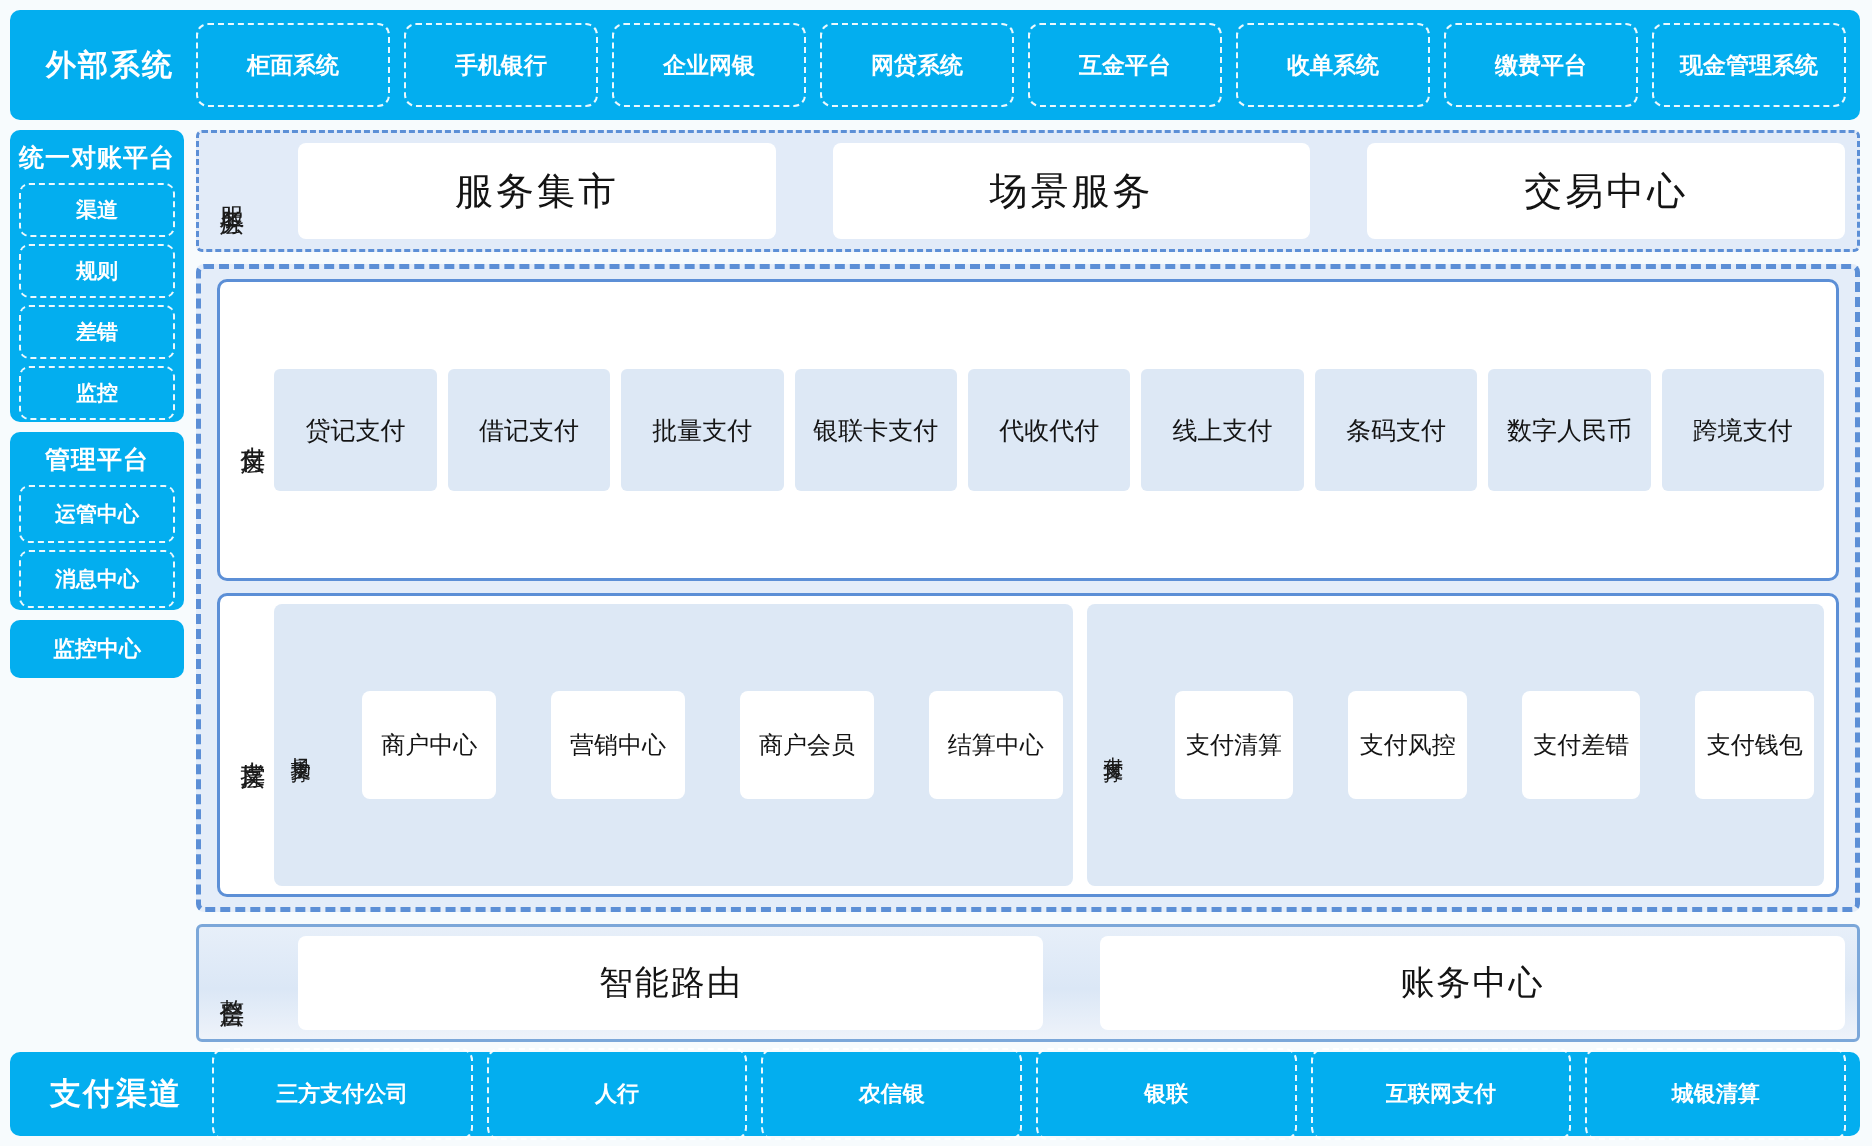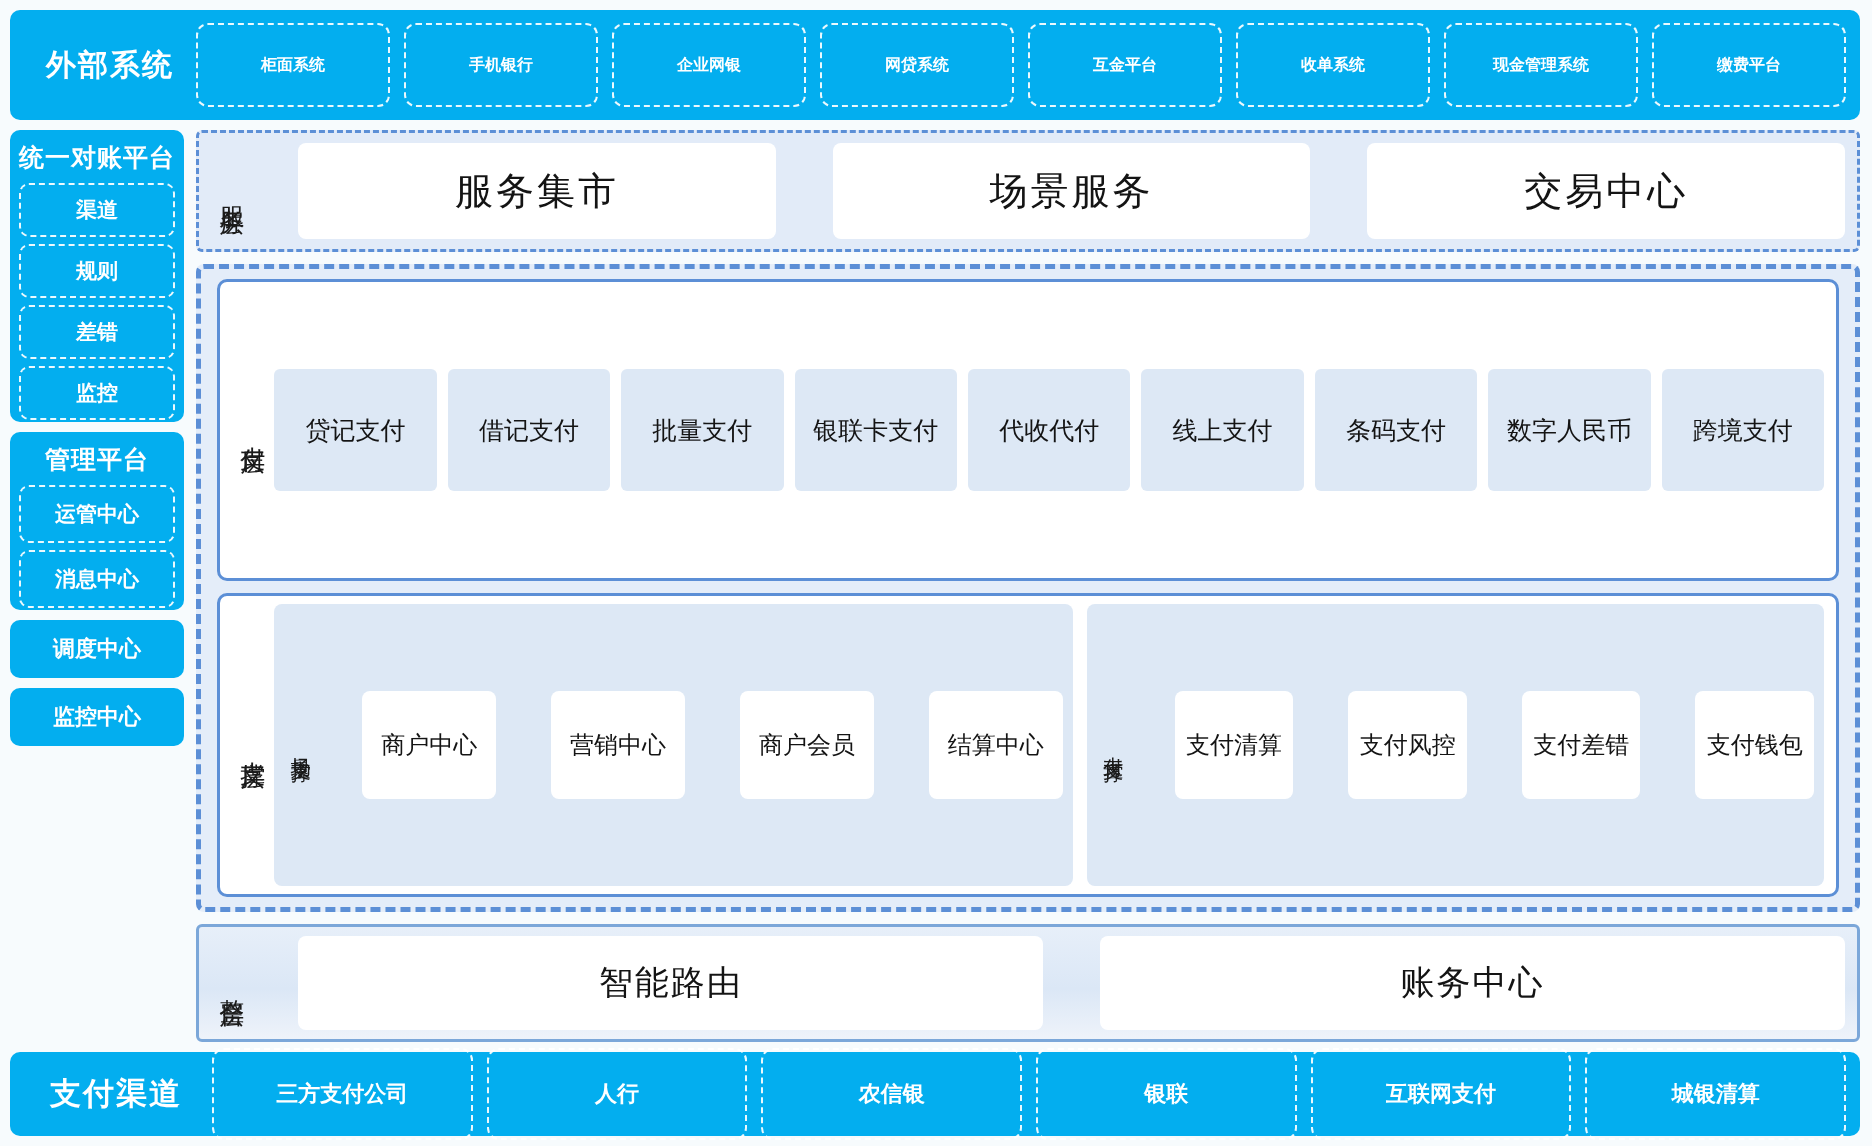--- a/index.html
+++ b/index.html
@@ -38,21 +38,21 @@
   .cyan-chips {
     flex: 1 1 auto;
     display: flex;
     gap: 14px;
   }
   .cyan-chip {
     flex: 1 1 0;
     border: 2px dashed rgba(255,255,255,.92);
     border-radius: 12px;
     color: #ffffff;
-    font-size: 16px;
+    font-size: 23px;
     font-weight: 700;
     display: flex; align-items: center; justify-content: center;
     text-align: center;
     white-space: nowrap;
     padding: 6px 4px;
   }
 
   #external-systems-bar { height: 110px; }
   #external-systems-bar .cyan-chip { height: 84px; }
   #payment-channels-bar { height: 84px; }
@@ -270,22 +270,22 @@
 
   <div class="cyan-bar" id="external-systems-bar">
     <div class="cyan-bar-title">外部系统</div>
     <div class="cyan-chips">
       <div class="cyan-chip">柜面系统</div>
       <div class="cyan-chip">手机银行</div>
       <div class="cyan-chip">企业网银</div>
       <div class="cyan-chip">网贷系统</div>
       <div class="cyan-chip">互金平台</div>
       <div class="cyan-chip">收单系统</div>
+      <div class="cyan-chip">缴费平台</div>
       <div class="cyan-chip">现金管理系统</div>
-      <div class="cyan-chip">缴费平台</div>
     </div>
   </div>
 
   <div class="middle">
 
     <div class="sidebar">
 
       <div class="panel" id="panel-reconciliation">
         <div class="panel-title">统一对账平台</div>
         <div class="panel-item">渠道</div>
@@ -293,21 +293,20 @@
         <div class="panel-item">差错</div>
         <div class="panel-item">监控</div>
       </div>
 
       <div class="panel" id="panel-management">
         <div class="panel-title">管理平台</div>
         <div class="panel-item">运管中心</div>
         <div class="panel-item">消息中心</div>
       </div>
 
-      <div class="solo-block">调度中心</div>
       <div class="solo-block">监控中心</div>
 
       <div class="sidebar-spacer"></div>
     </div>
 
     <div class="content">
 
       <div class="dash-thin">
         <div id="service-layer-row">
           <div class="vlabel">服务层</div>

